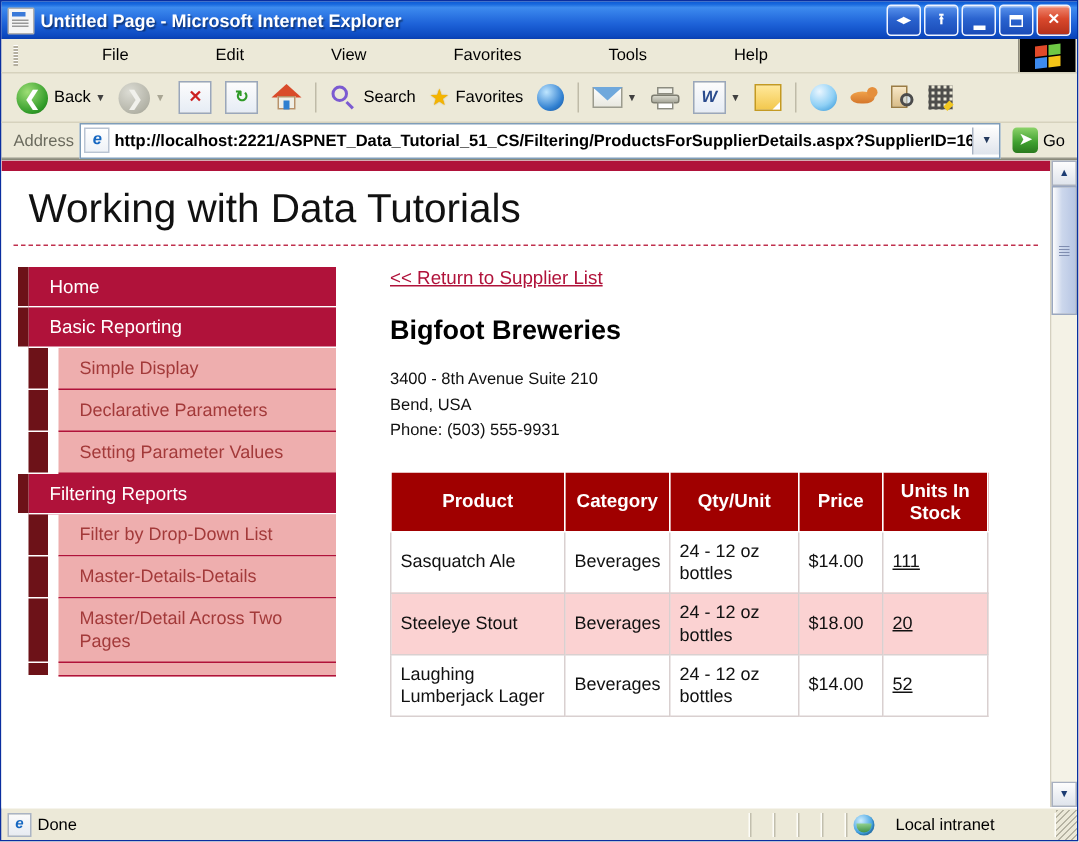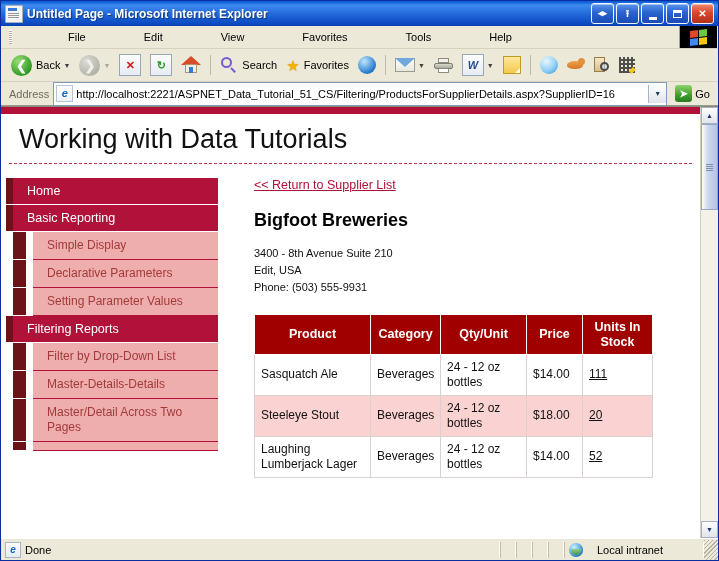--- a/index.html
+++ b/index.html
@@ -116,21 +116,21 @@
   .qrico:after{content:"";position:absolute;right:-1px;bottom:-1px;width:7px;height:7px;background:#f2c200;
     clip-path:polygon(0 60%,60% 0,100% 40%,40% 100%);}
   
   .addrbar{
     height:24px;flex:0 0 24px;background:#ece9d8;display:flex;align-items:center;
     padding:0 4px 0 8px;border-bottom:1px solid #9a9a8c;box-sizing:border-box;gap:4px;
   }
   .addr-label{color:#6b6b5e;font-size:11px;white-space:nowrap;}
   .addr-field{
     flex:1 1 auto;height:24px;background:#fff;border:1px solid #7f9db9;
-    display:flex;align-items:center;padding-left:2px;box-sizing:border-box;min-width:0;
+    display:flex;align-items:center;padding-left:2px;box-sizing:border-box;min-width:0;font-weight:bold;
   }
   .addr-ico{width:15px;height:15px;flex:0 0 15px;margin-right:3px;position:relative;
     background:linear-gradient(180deg,#fff,#eef2f7);border:1px solid #b9c4d3;}
   .addr-ico:after{content:"e";position:absolute;inset:0;display:flex;align-items:center;justify-content:center;
     color:#1667c1;font-weight:bold;font-size:11px;font-style:italic;line-height:1;}
   .addr-url{
     flex:1 1 auto;font-size:11px;color:#000;white-space:nowrap;overflow:hidden;
     text-overflow:clip;min-width:0;
   }
   .addr-drop{
@@ -148,21 +148,21 @@
   .viewport{flex:1 1 auto;background:#fff;position:relative;overflow:hidden;}
   .redtop{height:7px;background:#b0123a;margin:0 0 0 0;}
   .page-inner{padding:0 0 0 0;}
   .page-title{
     font-size:27px;color:#111;padding:10px 0 8px 18px;font-weight:normal;
     font-family:"Liberation Sans",sans-serif;letter-spacing:0;
   }
   .dashline{border-top:1px dashed #c0304e;margin:0 8px 0 8px;}
   .content{display:flex;padding-top:14px;}
   
-  .sidebar{width:205px;flex:0 0 205px;margin-left:12px;position:relative;}
+  .sidebar{width:205px;flex:0 0 205px;margin-left:18px;position:relative;}
   .nav-top{
     background:#b0123a;color:#fff;font-size:12.5px;padding:6px 10px 6px 14px;
     border-bottom:1px solid #fff;position:relative;
   }
   .nav-top:before{content:"";position:absolute;left:-7px;top:0;bottom:0;width:7px;background:#6d1218;}
   .nav-sub{
     background:#eeaeae;color:#a33a3a;font-size:12px;padding:6px 10px 6px 14px;
     border-bottom:1px solid #b0123a;margin-left:20px;position:relative;line-height:1.25;
   }
   .nav-sub:before{content:"";position:absolute;left:-20px;top:0;bottom:0;width:13px;background:#6d1218;}
@@ -399,21 +399,21 @@
             <div class="nav-sub">
               <span>Master/Detail Across Two Pages</span>
             </div>
             <div class="nav-sub" style="height:8px;padding:0;"></div>
           </div>
 
           <div class="main">
             <a class="return-link" href="#">&lt;&lt; Return to Supplier List</a>
             <div class="supplier-name">Bigfoot Breweries</div>
             <div class="supplier-line">3400 - 8th Avenue Suite 210</div>
-            <div class="supplier-line">Edit, USA</div>
+            <div class="supplier-line">Bend, USA</div>
             <div class="supplier-line">Phone: (503) 555-9931</div>
 
             <table class="grid">
               <colgroup>
                 <col class="col-prod">
                   <col class="col-cat">
                   <col class="col-qty">
                   <col class="col-price">
                   <col class="col-units">
               </colgroup>

